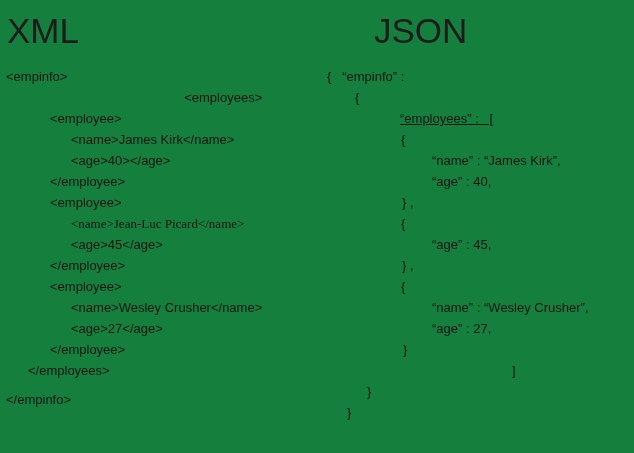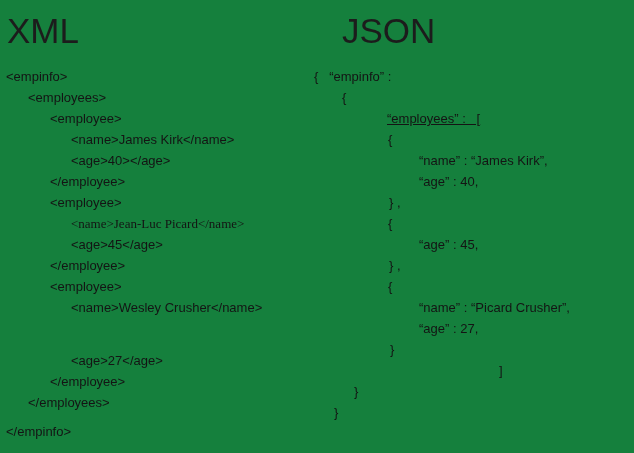--- a/index.html
+++ b/index.html
@@ -15,76 +15,76 @@
   }
   .heading {
     position: absolute;
     top: 13px;
     font-size: 35px;
     font-weight: 400;
     line-height: 1;
     color: #1c1c1c;
   }
   .heading-xml  { left: 7px; }
-  .heading-json { left: 342px; }
+  .heading-json { left: 374px; }
   .code {
     position: absolute;
     top: 66px;
     font-size: 13px;
     color: #141414;
   }
   .code-xml  { left: 6px; }
-  .code-json { left: 314px; }
+  .code-json { left: 327px; }
   .code-line {
     white-space: pre;
     height: 21px;
     line-height: 21px;
   }
 </style>
 </head>
 <body>
 
 <div class="slide">
 
   <h1 class="heading heading-xml">XML</h1>
 
   <h1 class="heading heading-json">JSON</h1>
 
   <div class="code code-xml">
       <div class="code-line" style="padding-left: 0px;">&lt;empinfo&gt;</div>
-      <div class="code-line" style="padding-left: 22px;">&lt;employees&gt;</div>
+      <div class="code-line" style="padding-left: 22px; text-align: right;">&lt;employees&gt;</div>
       <div class="code-line" style="padding-left: 44px;">&lt;employee&gt;</div>
       <div class="code-line" style="padding-left: 65px;">&lt;name&gt;James Kirk&lt;/name&gt;</div>
       <div class="code-line" style="padding-left: 65px;">&lt;age&gt;40&gt;&lt;/age&gt;</div>
       <div class="code-line" style="padding-left: 44px;">&lt;/employee&gt;</div>
       <div class="code-line" style="padding-left: 44px;">&lt;employee&gt;</div>
       <div class="code-line" style="padding-left: 65px; font-family: Liberation Serif, serif;">&lt;name&gt;Jean-Luc Picard&lt;/name&gt;</div>
       <div class="code-line" style="padding-left: 65px;">&lt;age&gt;45&lt;/age&gt;</div>
       <div class="code-line" style="padding-left: 44px;">&lt;/employee&gt;</div>
       <div class="code-line" style="padding-left: 44px;">&lt;employee&gt;</div>
       <div class="code-line" style="padding-left: 65px; text-align: right;">&lt;name&gt;Wesley Crusher&lt;/name&gt;</div>
-      <div class="code-line" style="padding-left: 65px; margin-top: 32px;">&lt;age&gt;27&lt;/age&gt;</div>
+      <div class="code-line" style="padding-left: 65px;">&lt;age&gt;27&lt;/age&gt;</div>
       <div class="code-line" style="padding-left: 44px;">&lt;/employee&gt;</div>
       <div class="code-line" style="padding-left: 22px;">&lt;/employees&gt;</div>
       <div class="code-line" style="padding-left: 0px; margin-top: 8px;">&lt;/empinfo&gt;</div>
     </div>
 
   <div class="code code-json">
       <div class="code-line" style="padding-left: 0px;">{   “empinfo” :</div>
       <div class="code-line" style="padding-left: 28px;">{</div>
       <div class="code-line" style="padding-left: 73px; text-decoration: underline;">“employees” :   [</div>
       <div class="code-line" style="padding-left: 74px;">{</div>
       <div class="code-line" style="padding-left: 105px;">“name” : “James Kirk”,</div>
       <div class="code-line" style="padding-left: 105px;">“age” : 40,</div>
       <div class="code-line" style="padding-left: 75px;">} ,</div>
       <div class="code-line" style="padding-left: 74px;">{</div>
       <div class="code-line" style="padding-left: 105px;">“age” : 45,</div>
       <div class="code-line" style="padding-left: 75px;">} ,</div>
       <div class="code-line" style="padding-left: 74px;">{</div>
-      <div class="code-line" style="padding-left: 105px;">“name” : “Picard Crusher”,</div>
+      <div class="code-line" style="padding-left: 105px;">“name” : “Wesley Crusher”,</div>
       <div class="code-line" style="padding-left: 105px;">“age” : 27,</div>
       <div class="code-line" style="padding-left: 76px;">}</div>
       <div class="code-line" style="padding-left: 185px;">]</div>
       <div class="code-line" style="padding-left: 40px;">}</div>
       <div class="code-line" style="padding-left: 20px;">}</div>
     </div>
 
 </div>
 
 </body></html>

